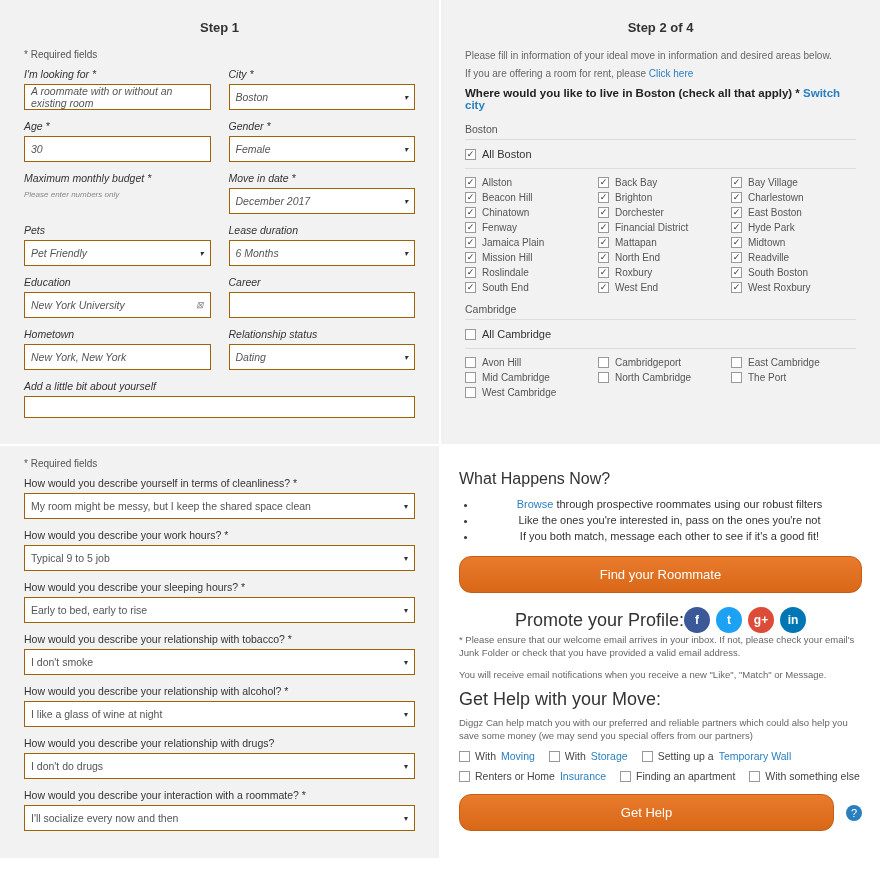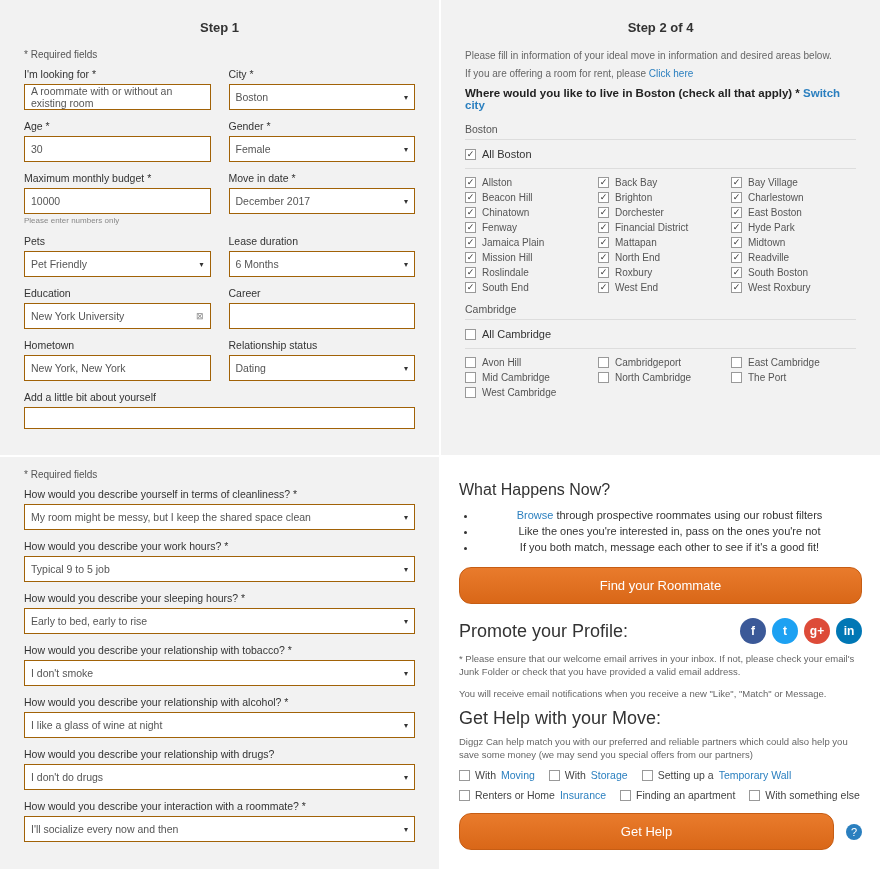--- a/index.html
+++ b/index.html
@@ -2,21 +2,21 @@
 <html><head>
 <meta charset="utf-8">
 <style>
 * { box-sizing: border-box; margin: 0; padding: 0; }
 body { font-family: Arial, Helvetica, sans-serif; background: #fff; color: #333; font-size: 11px; }
 .grid2x2 { display: grid; grid-template-columns: 1fr 1fr; grid-template-rows: auto auto; gap: 2px; width: 880px; }
 .panel { background: #f2f2f2; padding: 12px 24px 16px 24px; min-height: 412px; }
 .panel-white { background: #fff; padding: 16px 18px 16px 18px; }
 .step-title { text-align: center; font-weight: bold; font-size: 13px; margin: 8px 0 14px 0; color: #333; }
 .req { font-size: 10px; color: #555; margin-bottom: 8px; }
-.row { display: flex; gap: 18px; margin-bottom: 10px; }
+.row { display: flex; gap: 18px; margin-bottom: 10px; font-style: italic; }
 .col { flex: 1; display: flex; flex-direction: column; }
 .lbl { font-size: 10.5px; color: #333; margin-bottom: 4px; font-weight: 500; }
 .input, .select { border: 1px solid #a16207; background: #fff; height: 26px; font-size: 10.5px; padding: 0 6px; color: #555; display: flex; align-items: center; justify-content: space-between; }
 .select .caret { font-size: 8px; color: #333; }
 .hint { font-size: 8px; color: #888; margin-top: 2px; }
 .fullcol { width: 100%; }
 .notep { font-size: 10px; color: #666; margin: 4px 0 2px 0; line-height: 1.4; }
 .link { color: #2a7fbf; cursor: pointer; }
 .q { font-size: 11.5px; font-weight: bold; color: #222; margin: 6px 0 12px 0; }
 .region-head { font-size: 10.5px; color: #555; margin: 6px 0 4px 0; }
@@ -26,21 +26,21 @@
 hr.sep { border: none; border-top: 1px solid #ddd; margin: 4px 0 8px 0; }
 .neigh-grid { display: grid; grid-template-columns: repeat(3, 1fr); gap: 4px 8px; margin-bottom: 10px; }
 .neigh { display: flex; align-items: center; gap: 6px; font-size: 10px; color: #555; }
 .qrow { margin-bottom: 10px; }
 .qrow .lbl2 { font-size: 10.5px; color: #333; margin-bottom: 4px; }
 .qrow .selectw { width: 100%; }
 h3.h-what { font-size: 16px; font-weight: 500; color: #333; margin: 8px 0 10px 0; }
 ul.bul { margin: 0 0 14px 18px; }
 ul.bul li { font-size: 11px; margin-bottom: 4px; text-align: center; }
 .btn-orange { background: linear-gradient(#e97b2c,#d96718); color: #fff; text-align: center; padding: 10px 0; font-size: 13px; border: 1px solid #c65d14; border-radius: 12px; cursor: pointer; margin-bottom: 14px; }
-.promote-row { display: flex; align-items: center; justify-content: space-between; margin-bottom: 8px; }
+.promote-row { display: flex; align-items: center; justify-content: center; }
 .h-prom { font-size: 18px; color: #333; font-weight: 500; }
 .soc { display: flex; gap: 6px; }
 .circ { width: 26px; height: 26px; border-radius: 50%; display: flex; align-items: center; justify-content: center; color: #fff; font-size: 12px; font-weight: bold; cursor: pointer; }
 .fb { background:#3b5998;} .tw{background:#1da1f2;} .gp{background:#dd4b39;} .li{background:#0077b5;}
 .small { font-size: 9.5px; color: #666; line-height: 1.4; margin-bottom: 8px; }
 .help-opts { font-size: 10.5px; display: flex; flex-wrap: wrap; gap: 8px 14px; margin: 8px 0 12px 0; align-items: center; }
 .help-opt { display: flex; align-items: center; gap: 5px; color:#444; }
 .qmark { width: 16px; height: 16px; border-radius: 50%; background: #2a7fbf; color: #fff; font-size: 11px; display: inline-flex; align-items: center; justify-content: center; margin-left: 6px; }
 </style>
 </head>
@@ -80,23 +80,20 @@
       <div class="select">
             <span>Female</span>
             <span class="caret">▾</span>
           </div>
     </div>
   </div>
 
   <div class="row">
     <div class="col">
       <span class="lbl">Maximum monthly budget *</span>
-      <div class="input">
-            <span>10000</span>
-          </div>
       <span class="hint">Please enter numbers only</span>
     </div>
     <div class="col">
       <span class="lbl">Move in date *</span>
       <div class="select">
             <span>December 2017</span>
             <span class="caret">▾</span>
           </div>
     </div>
   </div>

